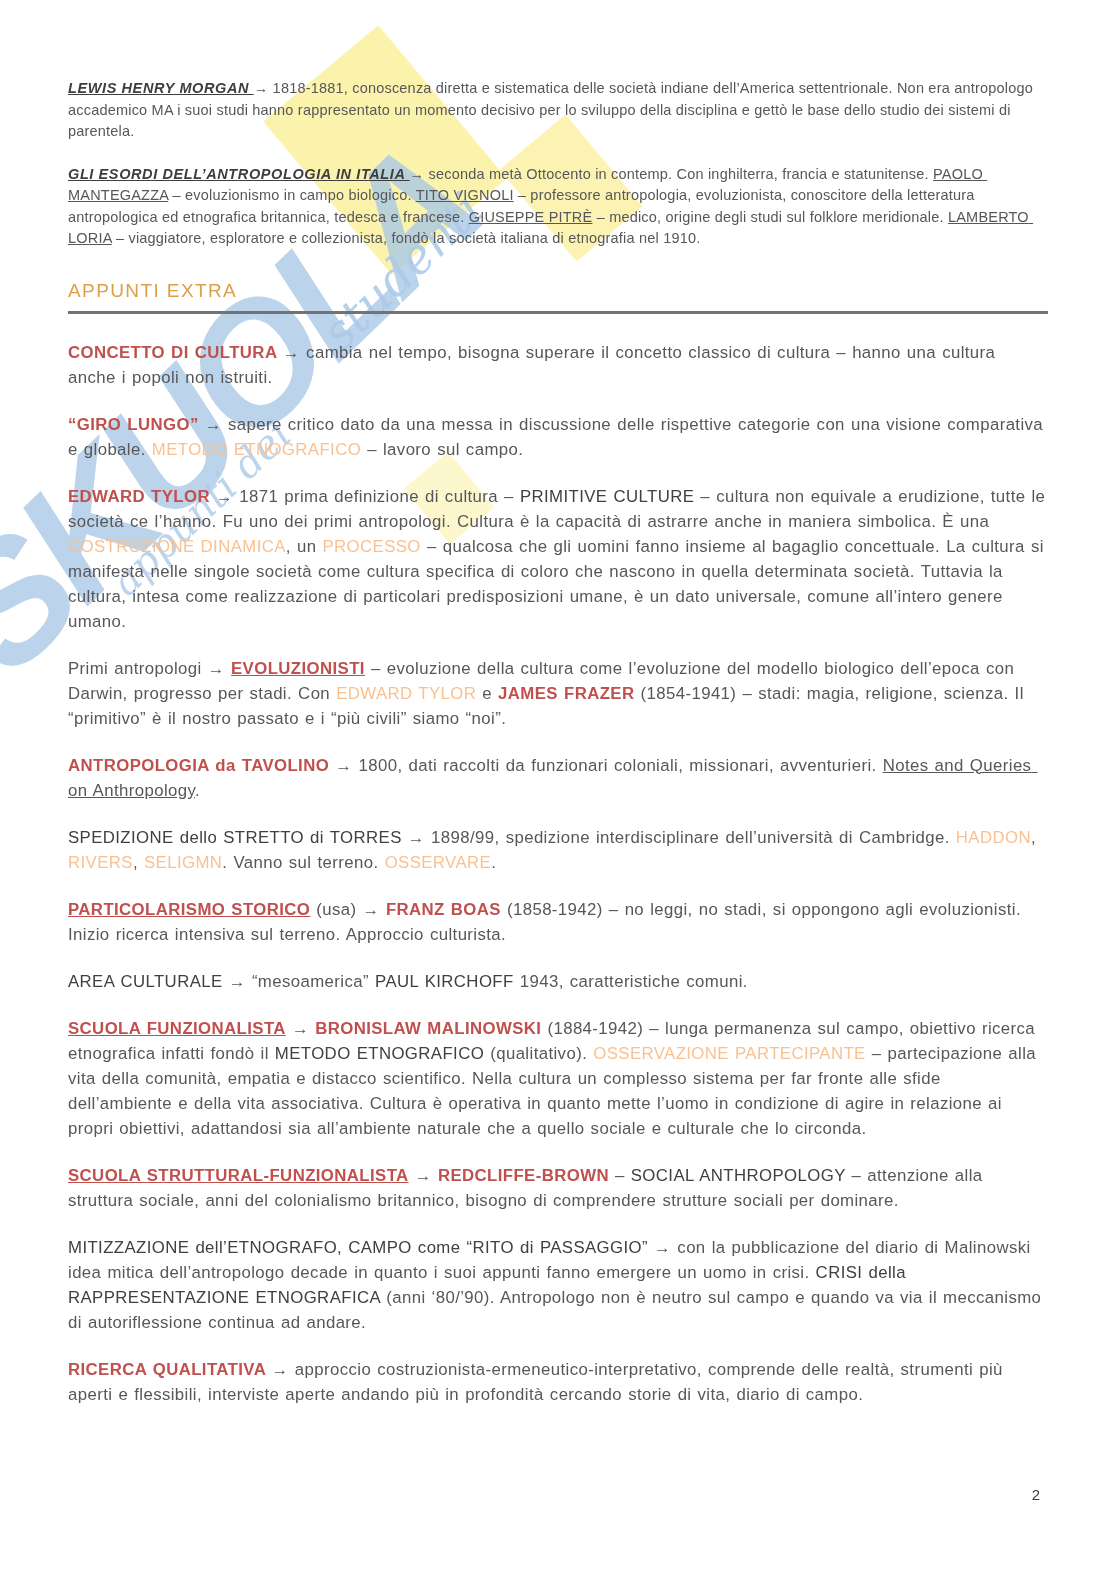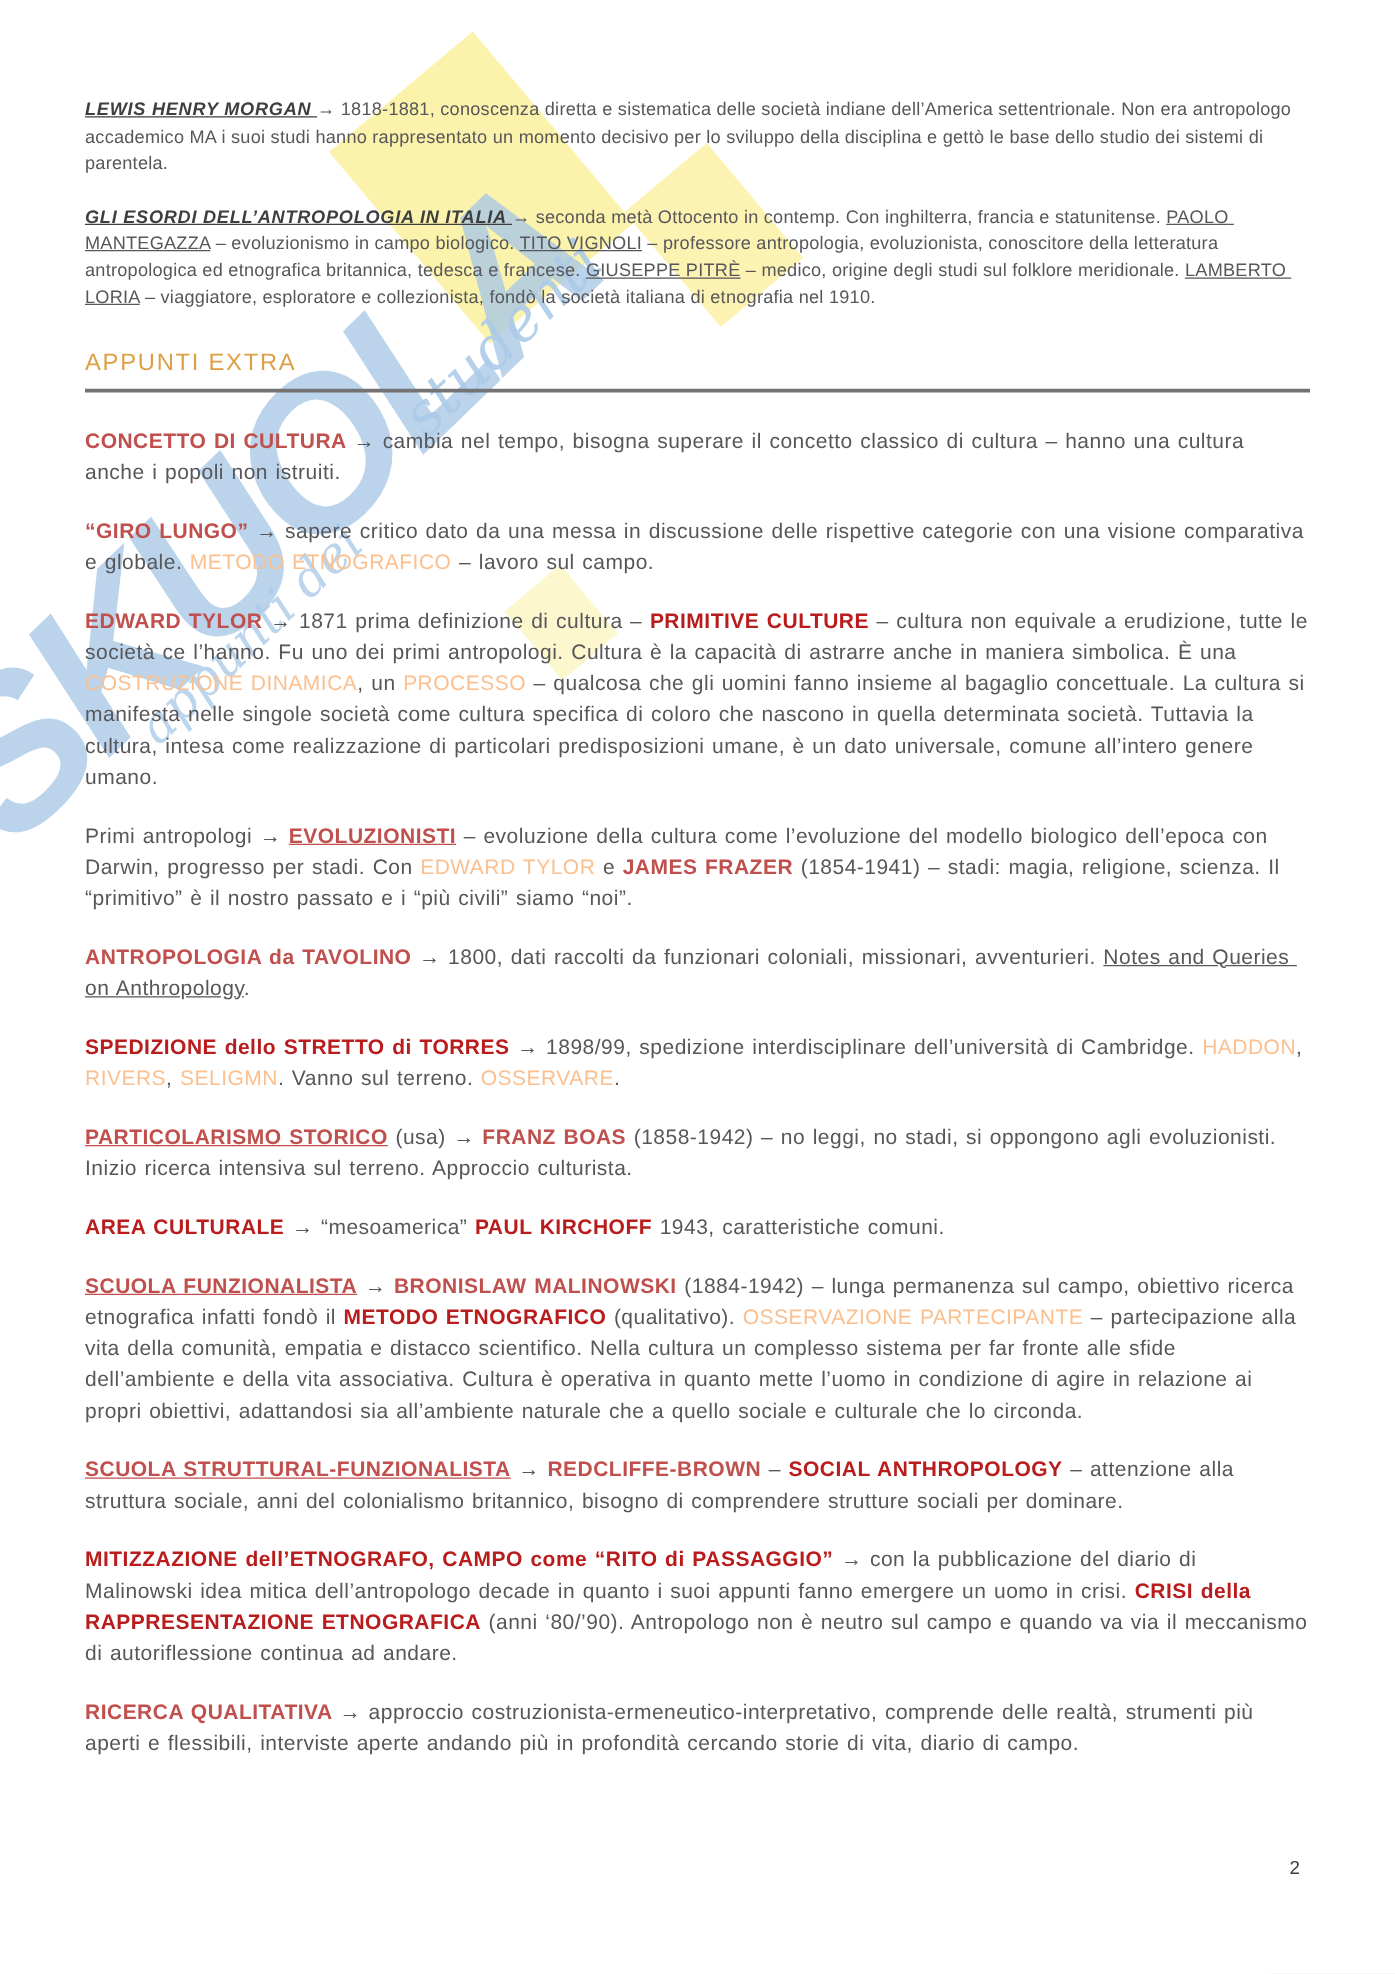--- a/index.html
+++ b/index.html
@@ -39,21 +39,21 @@
     font-size:19px;font-weight:400;color:#DD9F45;letter-spacing:1.4px;
     margin:30px 0 26px 0;padding-bottom:9px;border-bottom:3px solid #737373;
   }
   
   .run{white-space:pre-wrap;}
   .run.body{color:#57575A;}
   .run.title-dark{color:#3E3E40;font-weight:bold;font-style:italic;text-decoration:underline;letter-spacing:.6px;}
   .run.underline{color:#57575A;text-decoration:underline;}
   .run.red-bold{color:#C0504D;font-weight:bold;}
   .run.red-bold-underline{color:#C0504D;font-weight:bold;text-decoration:underline;}
-  .run.orange-bold{color:#b91c1c;font-weight:bold;}
+  .run.orange-bold{color:#404040;font-weight:normal;}
   .run.orange-light{color:#FAC090;}
   .page-number{position:absolute;top:1486px;right:76px;z-index:1;font-size:15px;color:#3E3E40;}
 </style>
 </head>
 <body>
 
 <div class="page">
 
   <div class="watermark">
     <div class="wm-yellow wm-y1"></div>

